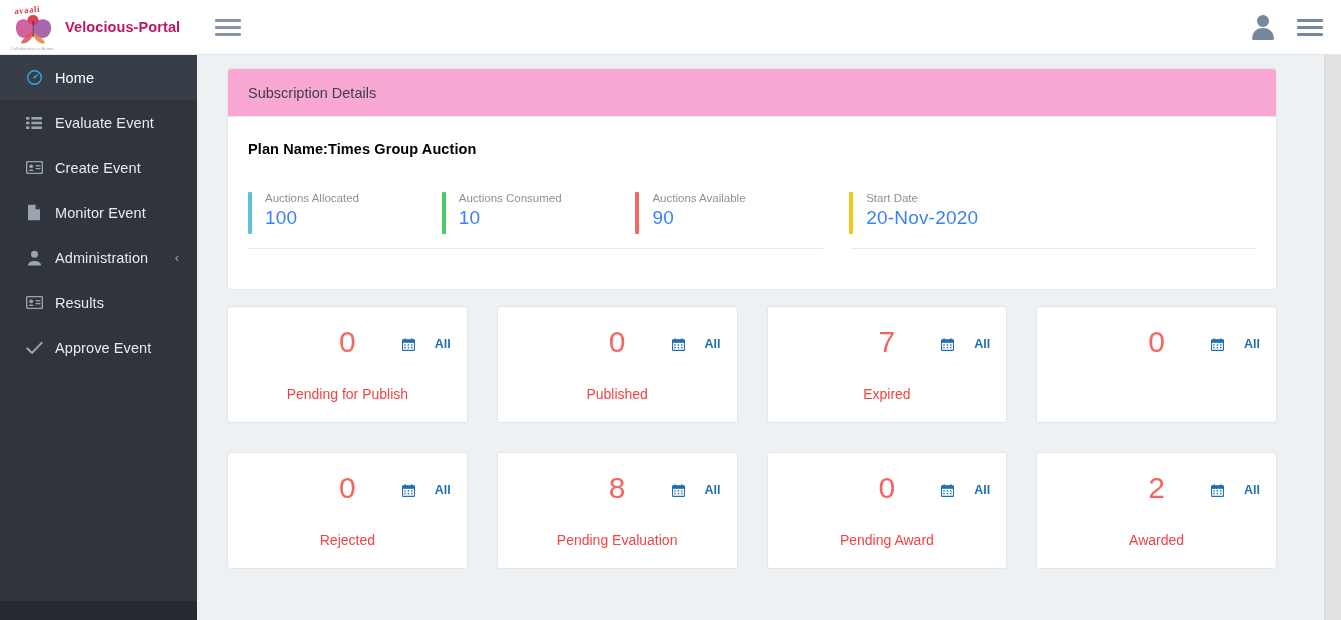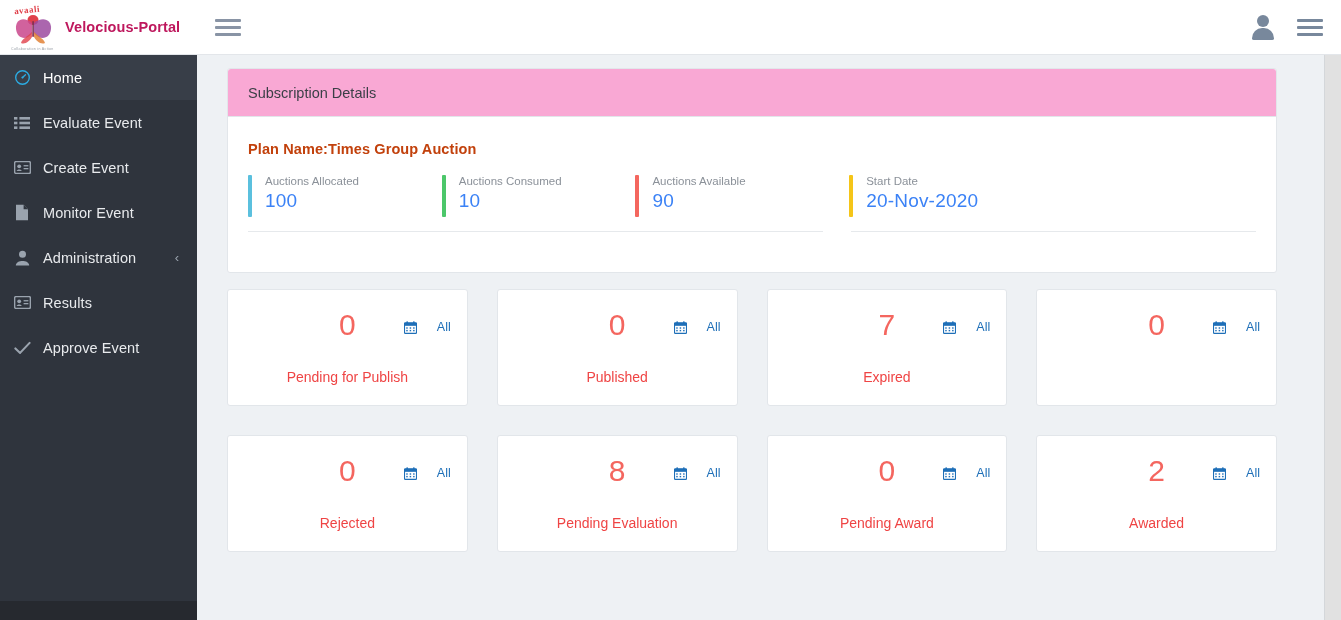--- a/index.html
+++ b/index.html
@@ -73,21 +73,21 @@
     width: 197px; height: 546px;
     background: #2f343d;
     z-index: 15;
   }
   .sidebar-footer {
     position:absolute; top: 601px; left: 0;
     width: 197px; height: 19px; background: #26292f; z-index: 15;
   }
   .nav-item {
     height: 45px; display: flex; align-items: center;
-    padding-left: 10px; cursor: pointer; position: relative;
+    padding-left: 22px; cursor: pointer; position: relative;
   }
   .nav-item.active { background: #383e48; }
   .nav-ico {
     width: 24px; flex: 0 0 24px; display:flex; align-items:center; justify-content:center;
     color: #9aa3ae;
   }
   .nav-item.active .nav-ico { color: #2cace3; }
   .nav-label {
     margin-left: 9px; font-size: 14.5px; color: #e8eaed; letter-spacing: .1px;
   }
@@ -133,22 +133,22 @@
   .panel-head {
     height: 48px; background: #f9a8d4;
     border-bottom: 1px solid #e2e6ea;
     display:flex; align-items:center; padding-left: 20px;
     border-radius: 3px 3px 0 0;
     text-align: right;
   }
   .panel-head-title { font-size: 14.5px; color:#3a3f46; }
   .panel-body { padding: 24px 20px 40px 20px; }
   .plan-name {
-    font-size: 14.5px; font-weight: bold; color:#c2410c;
-    margin-bottom: 18px; letter-spacing: .1px;
+    font-size: 14.5px; font-weight: bold; color:#000000;
+    margin-bottom: 35px; letter-spacing: .1px;
   }
   .metrics { display: flex; }
   .mgroup { display:flex; }
   .mgroup.left { width: 600px; }
   .mgroup.right { width: 420px; margin-left: 20px; }
   .metric { flex: 1; display:flex; }
   .metric-bar { width: 4px; flex: 0 0 4px; border-radius: 1px; height: 42px; }
   .metric-txt { padding-left: 13px; }
   .metric-label { font-size: 11.5px; color:#8b9199; margin-bottom: 3px; }
   .metric-value { font-size: 19px; color:#3b82f6; letter-spacing:.2px; }
@@ -164,21 +164,21 @@
     gap: 29px;
   }
   .card {
     height: 117px; background:#ffffff;
     border:1px solid #e2e6ea; border-radius:3px;
     position: relative; cursor: pointer;
   }
   .card-all {
     position:absolute; top: 30px; right: 16px;
     display:flex; align-items:center; gap:20px;
-    font-size: 12.5px; color:#1e6fb8;
+    font-size: 12.5px; color:#1e6fb8;font-weight:bold;
   }
   .cal-ico { width: 13px; height: 13px; display:block; }
   .card-num {
     position:absolute; top: 20px; left: 0; width: 100%;
     text-align:center; font-size: 30px; color:#f4665f; font-weight: 400;
     line-height: 1;
   }
   .card-label {
     position:absolute; bottom: 20px; left:0; width:100%;
     text-align:center; font-size: 14px; color:#ef4444;

